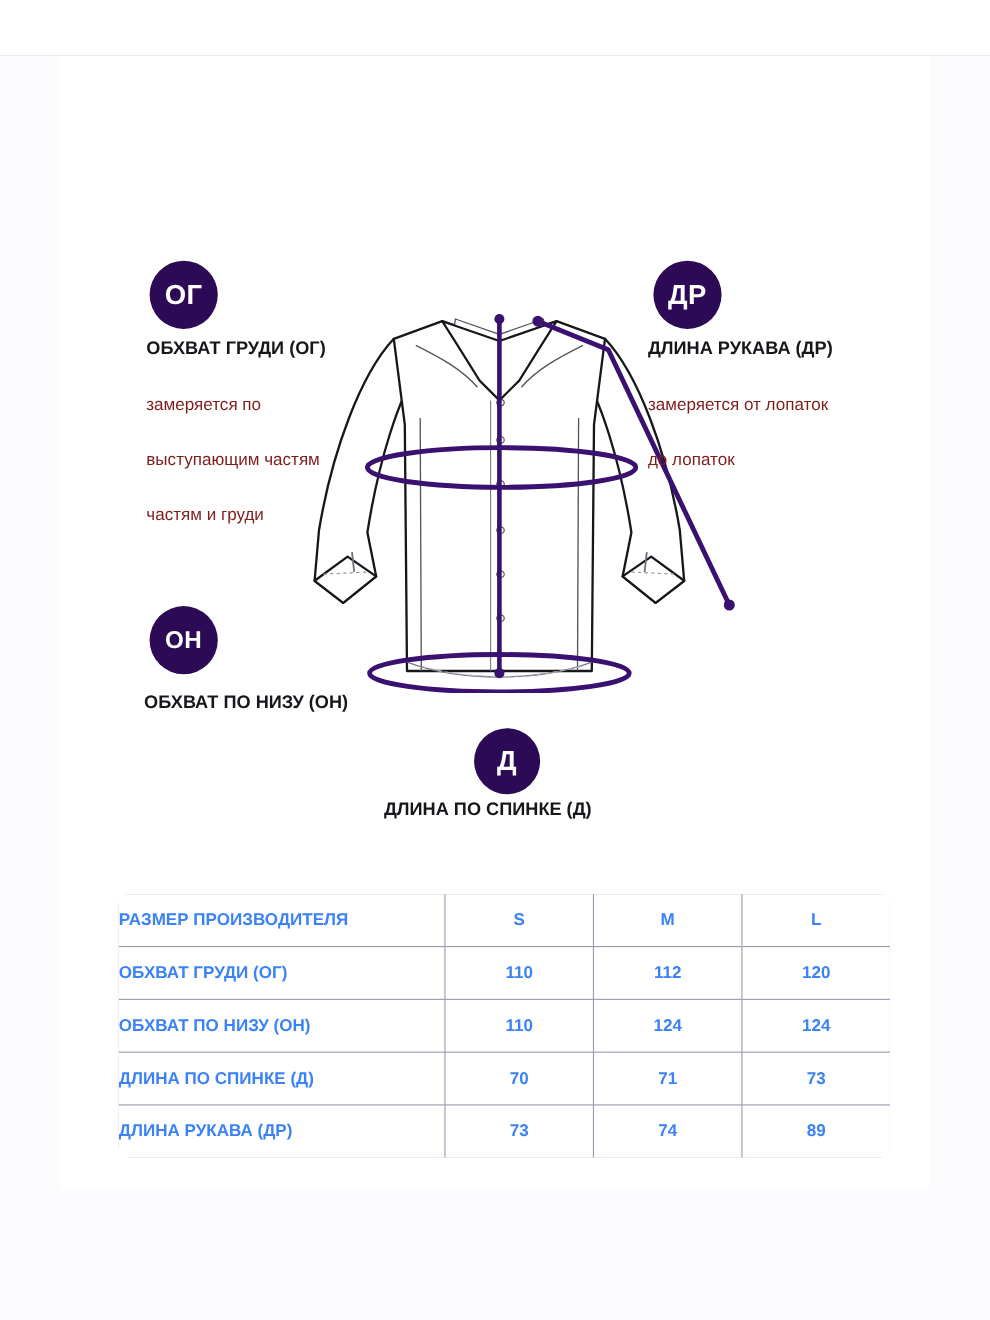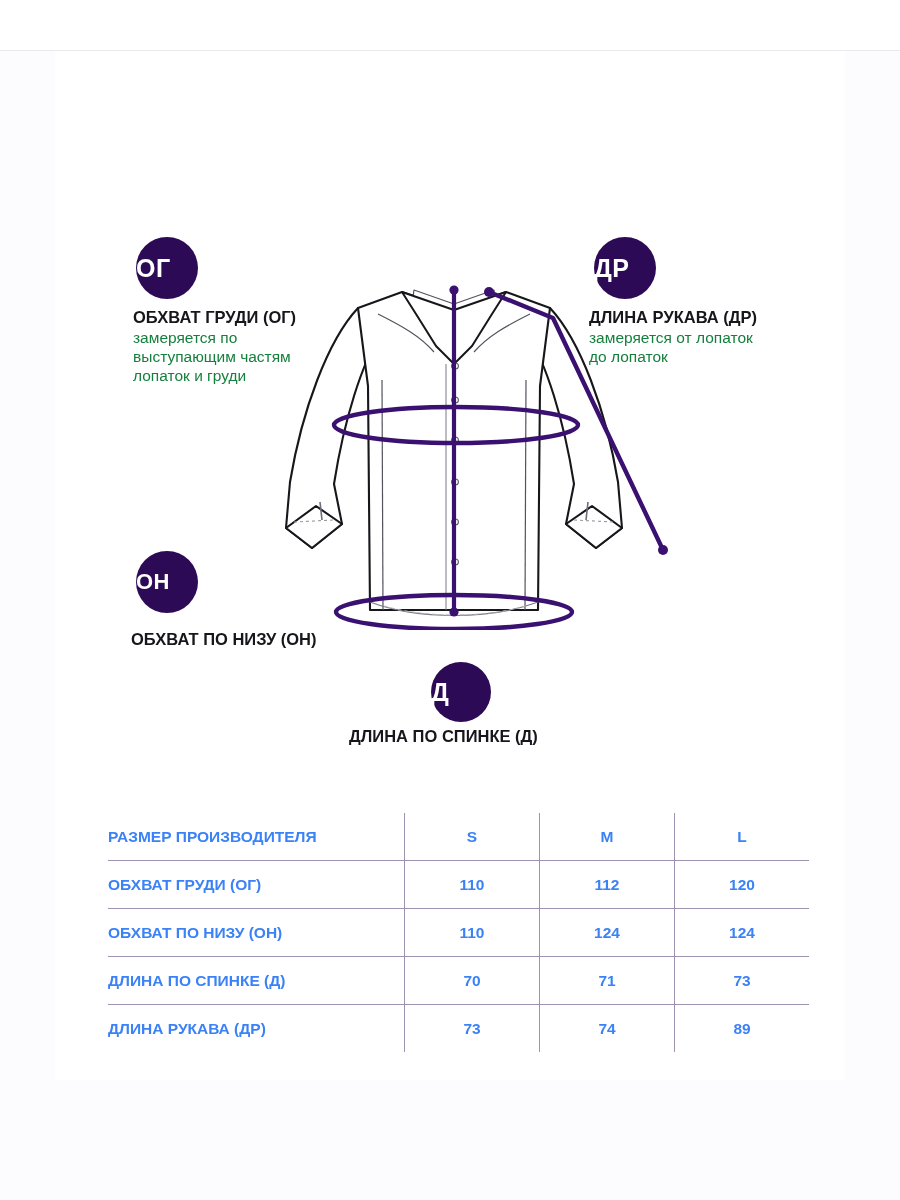--- a/index.html
+++ b/index.html
@@ -60,20 +60,21 @@
     white-space: nowrap;
   }
 
   
   .badge {
     position: absolute;
     border-radius: 50%;
     background: #2d0a55;
     display: flex;
     align-items: center;
+    justify-content: center;
     color: #ffffff;
     font-weight: bold;
     letter-spacing: 0.5px;
   }
   .badge-og { left: 136px; top: 237px; width: 62px; height: 62px; font-size: 25px; }
   .badge-dr { left: 594px; top: 237px; width: 62px; height: 62px; font-size: 25px; }
   .badge-on { left: 136px; top: 551px; width: 62px; height: 62px; font-size: 22px; }
   .badge-d  { left: 431px; top: 662px; width: 60px; height: 60px; font-size: 25px; }
 
   
@@ -81,23 +82,24 @@
   .ann-title {
     font-size: 16.5px;
     font-weight: bold;
     color: #17161b;
     line-height: 21px;
     white-space: nowrap;
   }
   .ann-desc {
     font-size: 15.5px;
     font-weight: normal;
-    color: #15803d;
+    color: #7f1d1d;
     line-height: 19px;
     white-space: nowrap;
+    margin-top: 31px;
   }
   .ann-og { left: 133px; top: 307px; }
   .ann-dr { left: 589px; top: 307px; }
   .ann-on { left: 131px; top: 629px; }
   .ann-d  { left: 349px; top: 726px; }
 
   
   .illu {
     position: absolute;
     left: 250px; top: 270px;
@@ -195,21 +197,21 @@
     </svg>
   </div>
 
   <div class="badge badge-og">
     <span>ОГ</span>
   </div>
   <div class="ann ann-og">
     <div class="ann-title">ОБХВАТ ГРУДИ (ОГ)</div>
     <div class="ann-desc">замеряется по</div>
     <div class="ann-desc">выступающим частям</div>
-    <div class="ann-desc">лопаток и груди</div>
+    <div class="ann-desc">частям и груди</div>
   </div>
 
   <div class="badge badge-dr">
     <span>ДР</span>
   </div>
   <div class="ann ann-dr">
     <div class="ann-title">ДЛИНА РУКАВА (ДР)</div>
     <div class="ann-desc">замеряется от лопаток</div>
     <div class="ann-desc">до лопаток</div>
   </div>

